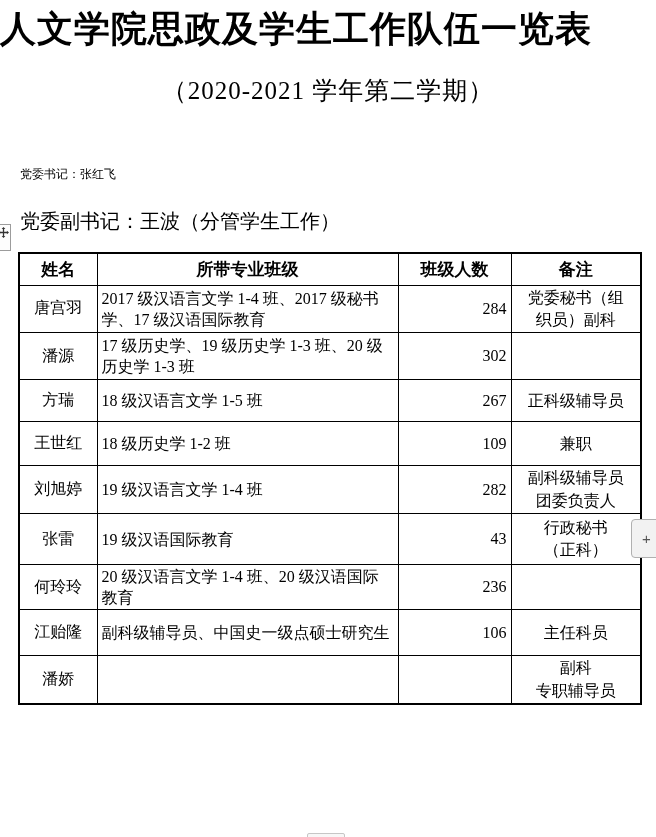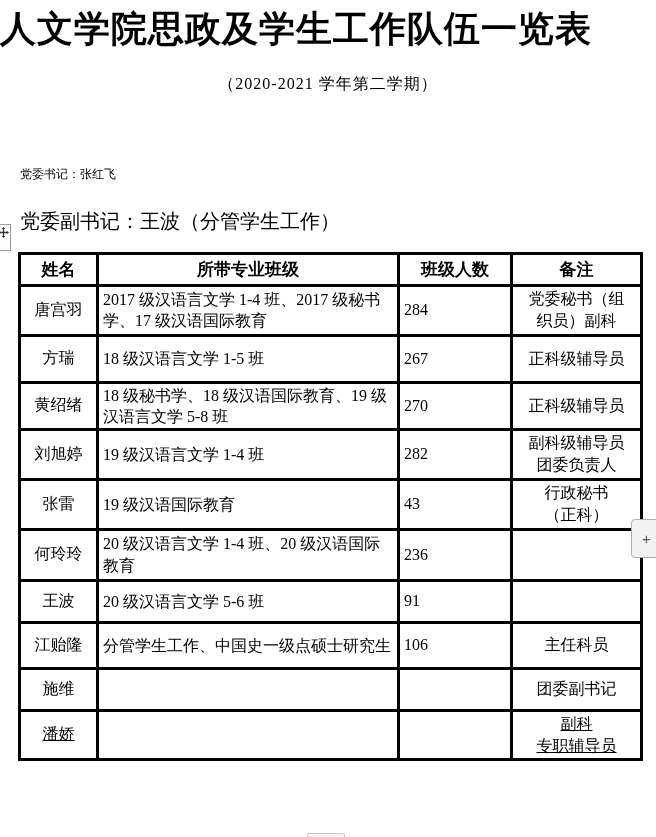--- a/index.html
+++ b/index.html
@@ -11,43 +11,43 @@
     font-family:"Liberation Serif","DejaVu Serif",serif;
     color:#000;
   }
   .page-title{
     position:absolute;top:8px;left:0;width:656px;
     text-align:left;font-size:36px;font-weight:bold;
     letter-spacing:1px;line-height:1.2;white-space:nowrap;
   }
   .page-subtitle{
     position:absolute;top:74px;left:0;width:656px;
-    text-align:center;font-size:16px;letter-spacing:1px;white-space:nowrap;
+    text-align:center;font-size:25px;letter-spacing:1px;white-space:nowrap;
   }
   .intro-line-1{position:absolute;top:166px;left:20px;font-size:12px;white-space:nowrap;}
   .intro-line-2{position:absolute;top:208px;left:20px;font-size:20px;white-space:nowrap;}
 
   table.roster{
     position:absolute;left:18px;top:252px;
     width:622px;table-layout:fixed;
     border-collapse:collapse;
     border:2px solid #000;
   }
   table.roster th, table.roster td{
-    border:3px solid #000000;
+    border:1px solid #000000;
     font-size:16px;
     vertical-align:middle;
     padding:1px 4px;
     overflow:hidden;
   }
   table.roster thead tr{height:32px;}
   table.roster th{font-weight:bold;text-align:center;font-size:17px;}
   td.name-cell{text-align:center;}
   td.classes-cell{text-align:left;padding:2px 23px 2px 6px;line-height:1.32;}
-  td.count-cell{text-align:left;font-size:17px;}
+  td.count-cell{text-align:right;font-size:17px;}
   td.remark-cell{text-align:center;white-space:pre-line;line-height:1.4;}
 
   tbody tr:nth-child(1){height:47px;}
   tbody tr:nth-child(2){height:47px;}
   tbody tr:nth-child(3){height:42px;}
   tbody tr:nth-child(4){height:44px;}
   tbody tr:nth-child(5){height:45px;}
   tbody tr:nth-child(6){height:51px;padding-left:44px;}
   tbody tr:nth-child(7){height:42px;}
   tbody tr:nth-child(8){height:46px;}
@@ -114,30 +114,36 @@
   </thead>
   <tbody>
       <tr>
         <td class="name-cell">唐宫羽</td>
         <td class="classes-cell">2017 级汉语言文学 1-4 班、2017 级秘书学、17 级汉语国际教育</td>
         <td class="count-cell">284</td>
         <td class="remark-cell">党委秘书（组
 织员）副科</td>
       </tr>
       <tr>
+        <td class="name-cell">潘源</td>
+        <td class="classes-cell">17 级历史学、19 级历史学 1-3 班、20 级历史学 1-3 班</td>
+        <td class="count-cell">302</td>
+        <td class="remark-cell"></td>
+      </tr>
+      <tr>
         <td class="name-cell">方瑞</td>
         <td class="classes-cell">18 级汉语言文学 1-5 班</td>
         <td class="count-cell">267</td>
         <td class="remark-cell">正科级辅导员</td>
       </tr>
       <tr>
-        <td class="name-cell">黄绍绪</td>
-        <td class="classes-cell">18 级秘书学、18 级汉语国际教育、19 级汉语言文学 5-8 班</td>
-        <td class="count-cell">270</td>
-        <td class="remark-cell">正科级辅导员</td>
+        <td class="name-cell">王世红</td>
+        <td class="classes-cell">18 级历史学 1-2 班</td>
+        <td class="count-cell">109</td>
+        <td class="remark-cell">兼职</td>
       </tr>
       <tr>
         <td class="name-cell">刘旭婷</td>
         <td class="classes-cell">19 级汉语言文学 1-4 班</td>
         <td class="count-cell">282</td>
         <td class="remark-cell">副科级辅导员
 团委负责人</td>
       </tr>
       <tr>
         <td class="name-cell">张雷</td>
@@ -146,36 +152,24 @@
         <td class="remark-cell">行政秘书
 （正科）</td>
       </tr>
       <tr>
         <td class="name-cell">何玲玲</td>
         <td class="classes-cell">20 级汉语言文学 1-4 班、20 级汉语国际教育</td>
         <td class="count-cell">236</td>
         <td class="remark-cell"></td>
       </tr>
       <tr>
-        <td class="name-cell">王波</td>
-        <td class="classes-cell">20 级汉语言文学 5-6 班</td>
-        <td class="count-cell">91</td>
-        <td class="remark-cell"></td>
-      </tr>
-      <tr>
         <td class="name-cell">江贻隆</td>
-        <td class="classes-cell">分管学生工作、中国史一级点硕士研究生</td>
+        <td class="classes-cell">副科级辅导员、中国史一级点硕士研究生</td>
         <td class="count-cell">106</td>
         <td class="remark-cell">主任科员</td>
-      </tr>
-      <tr>
-        <td class="name-cell">施维</td>
-        <td class="classes-cell"></td>
-        <td class="count-cell"></td>
-        <td class="remark-cell">团委副书记</td>
       </tr>
       <tr>
         <td class="name-cell">潘娇</td>
         <td class="classes-cell"></td>
         <td class="count-cell"></td>
         <td class="remark-cell">副科
 专职辅导员</td>
       </tr>
     </tbody>
 </table>

